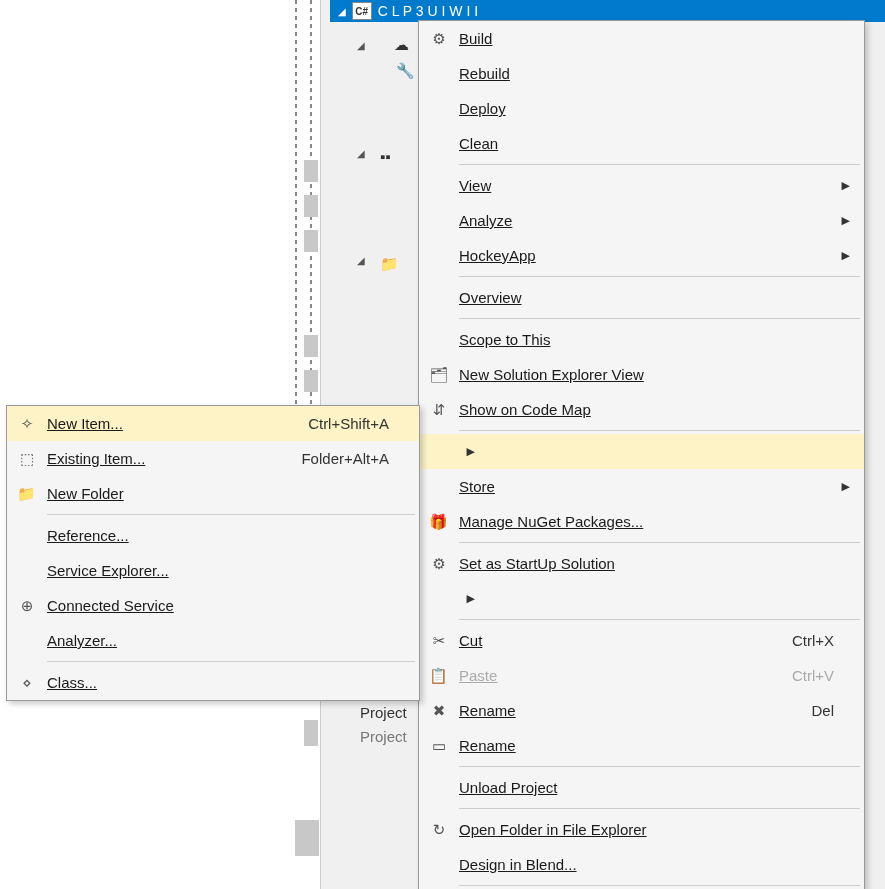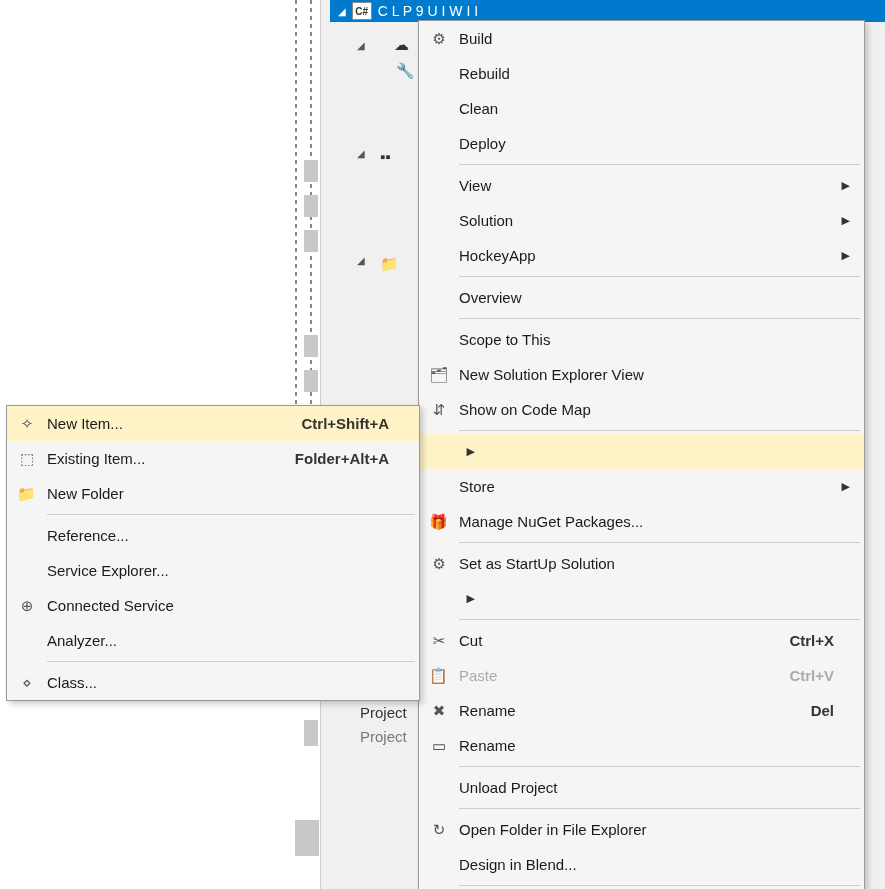--- a/index.html
+++ b/index.html
@@ -96,26 +96,26 @@
     width: 40px;
     display: flex;
     align-items: center;
     justify-content: center;
     color: #555;
   }
   .menu-label {
     flex: 1;
     color: #1a1a1a;
     white-space: nowrap;
+    text-decoration: underline;
   }
   .menu-shortcut {
     color: #333;
     margin-left: 24px;
     white-space: nowrap;
-    font-weight: bold;
   }
   .menu-arrow {
     width: 16px;
     text-align: right;
     color: #333;
     font-size: 11px;
   }
   .menu-sep {
     height: 1px;
     background: #ccc;
@@ -180,56 +180,56 @@
   </div>
 <div class="tree-node" style="left:380px; top:148px;">▪▪</div>
 <div class="tree-node" style="left:357px; top:255px;">
     <span class="tree-tri">◢</span>
   </div>
 <div class="tree-node" style="left:380px; top:255px;">📁</div>
 
 <div class="title-bar">
   <span class="tri">◢</span>
   <span class="csharp-badge">C#</span>
-  <span>C  L  P           9  U   I  W  I     I</span>
+  <span>C  L  P           3  U   I  W  I     I</span>
 </div>
 
 <div class="project-text">Project</div>
 <div class="project-text2">Project</div>
 
 <div class="context-menu main-menu" id="main-menu">
     <div class="menu-row">
       <div class="menu-icon-col">⚙</div>
       <div class="menu-label">Build</div>
       <div class="menu-arrow"></div>
     </div>
     <div class="menu-row">
       <div class="menu-icon-col"></div>
       <div class="menu-label">Rebuild</div>
       <div class="menu-arrow"></div>
     </div>
     <div class="menu-row">
       <div class="menu-icon-col"></div>
+      <div class="menu-label">Deploy</div>
+      <div class="menu-arrow"></div>
+    </div>
+    <div class="menu-row">
+      <div class="menu-icon-col"></div>
       <div class="menu-label">Clean</div>
       <div class="menu-arrow"></div>
     </div>
-    <div class="menu-row">
-      <div class="menu-icon-col"></div>
-      <div class="menu-label">Deploy</div>
-      <div class="menu-arrow"></div>
-    </div>
     <div class="menu-sep"></div>
     <div class="menu-row">
       <div class="menu-icon-col"></div>
       <div class="menu-label">View</div>
       <div class="menu-arrow">▶</div>
     </div>
     <div class="menu-row">
       <div class="menu-icon-col"></div>
-      <div class="menu-label">Solution</div>
+      <div class="menu-label">Analyze</div>
       <div class="menu-arrow">▶</div>
     </div>
     <div class="menu-row">
       <div class="menu-icon-col"></div>
       <div class="menu-label">HockeyApp</div>
       <div class="menu-arrow">▶</div>
     </div>
     <div class="menu-sep"></div>
     <div class="menu-row">
       <div class="menu-icon-col"></div>

